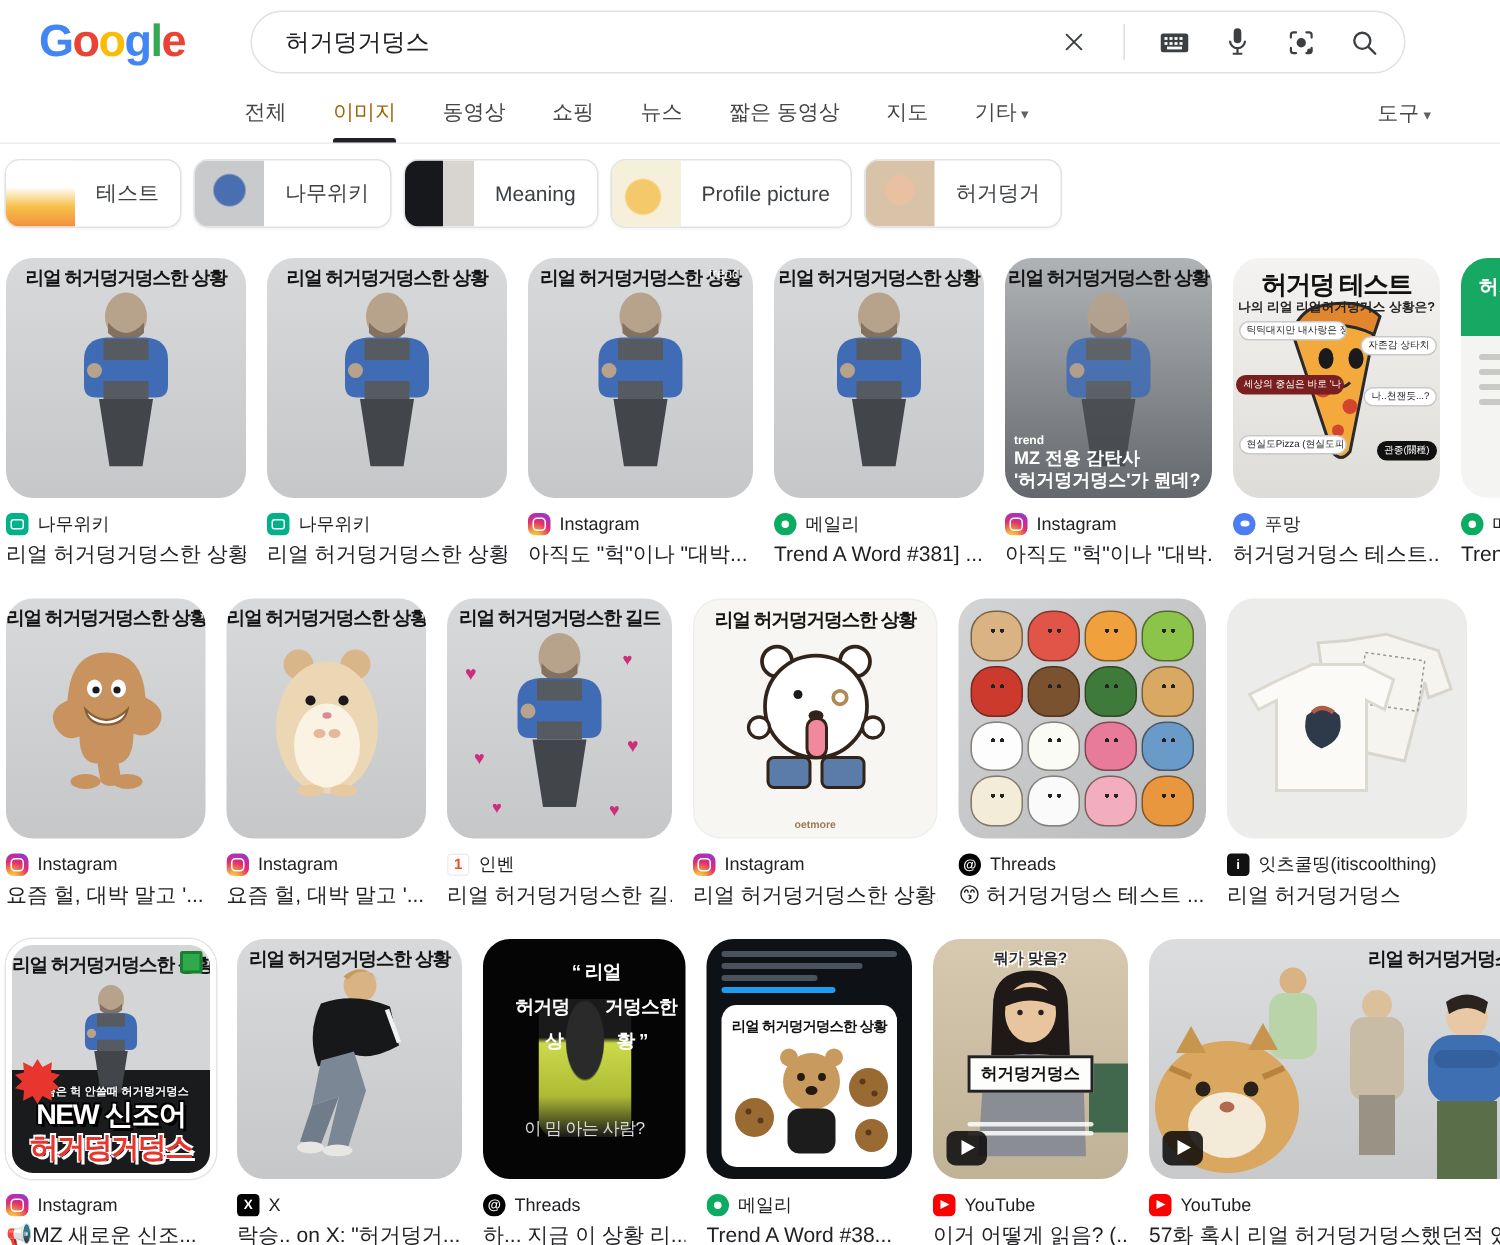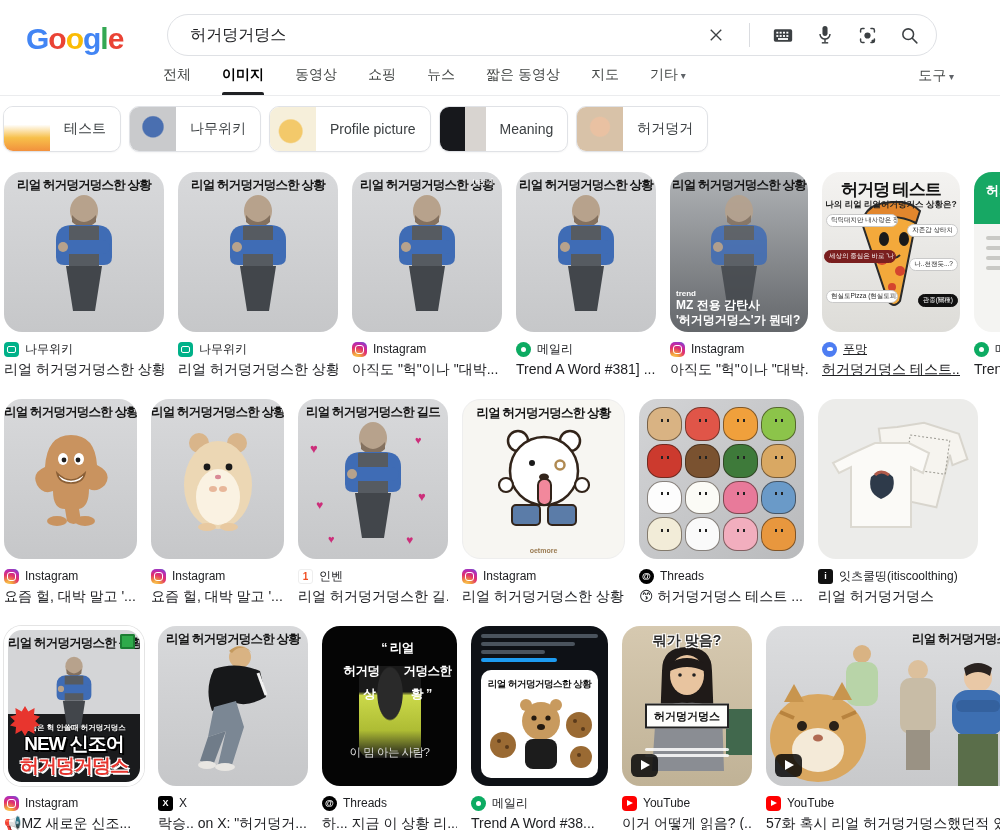--- a/index.html
+++ b/index.html
@@ -1,33 +1,33 @@
 <!DOCTYPE html>
 <html><head>
 <meta charset="utf-8">
 <style>
   html,body{margin:0;padding:0;width:1000px;height:830px;overflow:hidden;background:#fff;
     font-family:"Liberation Sans","DejaVu Sans",sans-serif;color:#202124;}
   
-  .hdr{display:flex;align-items:flex-end;height:56px;padding-left:26px;}
+  .hdr{display:flex;align-items:center;height:56px;padding-left:26px;}
   .logo{font-size:30px;font-weight:bold;letter-spacing:-1px;cursor:pointer;margin-right:44px;}
   .logo span{display:inline-block;}
   .sbar{position:relative;display:flex;align-items:center;width:770px;height:42px;
     border:1px solid #dfe1e5;border-radius:22px;background:#fff;padding:0 16px 0 22px;box-sizing:border-box;}
   .sbar .q{flex:1;font-size:16px;color:#202124;border:none;outline:none;background:transparent;
     font-family:inherit;}
   .sico{display:flex;align-items:center;gap:20px;}
   .sico .ic{width:22px;height:22px;display:flex;align-items:center;justify-content:center;
     color:#3c4043;font-size:18px;cursor:pointer;}
   .vdiv{width:1px;height:24px;background:#dadce0;margin:0 2px;}
   svg.g{display:block}
   
   .tabs{display:flex;align-items:center;height:39px;padding-left:163px;font-size:14px;position:relative;}
   .tab{margin-right:31px;color:#444746;cursor:pointer;position:relative;padding:9px 0 11px;}
-  .tab.act{color:#000000;font-weight:bold;}
+  .tab.act{color:#a16207;font-weight:normal;}
   .tab.act::before{content:"";position:absolute;left:0;right:0;bottom:0;height:3px;background:#202124;border-radius:2px 2px 0 0;}
   .caret::after{content:" ▾";font-size:10px;color:#5f6368;}
   .tools{margin-left:auto;margin-right:46px;color:#444746;cursor:pointer;}
   .hline{height:1px;background:#ebecee;}
   
   .chips{display:flex;gap:8px;padding:10px 0 12px 3px;}
   .chip{display:flex;align-items:center;height:44px;border:1px solid #e0e2e6;border-radius:10px;
     background:#fff;overflow:hidden;cursor:pointer;box-shadow:0 1px 2px rgba(0,0,0,.04);flex:0 0 auto;}
   .chip .th{width:46px;height:44px;flex:0 0 auto;}
   .chip .lb{padding:0 14px;font-size:14px;font-weight:500;color:#3c4043;white-space:nowrap;}
@@ -89,21 +89,21 @@
   .ql-d{position:absolute;bottom:26px;left:0;right:0;font-size:11.5px;font-weight:normal;color:#ddd;}
   .q-fig{position:absolute;left:50%;top:54%;transform:translate(-50%,-50%);width:62px;height:92px;
     background:radial-gradient(ellipse at 50% 30%,#2a2a2a 0 28%,transparent 30%),
       linear-gradient(180deg,#1a1a1a 28%,#cbd94a 32%,#aebc34 70%,#1a1a1a 100%);border-radius:12px;z-index:2;}
   .meta{position:absolute;top:8px;left:10px;right:10px;z-index:2;}
   .meta i{display:block;height:4px;border-radius:2px;background:#4a535d;margin-bottom:4px;}
   .meta i.blue{background:#1d9bf0;width:65%;}
   .meta i.w60{width:80%;} .meta i.w40{width:55%;}
   .qk-card{position:absolute;left:10px;right:10px;top:44px;bottom:8px;background:#fff;border-radius:10px;z-index:3;}
   .qk-title{text-align:center;font-size:9.5px;font-weight:bold;color:#111;margin-top:8px;letter-spacing:-.5px;}
-  .yw-top{position:absolute;top:6px;left:0;right:0;text-align:center;font-size:14px;font-weight:bold;
+  .yw-top{position:absolute;top:6px;left:0;right:0;text-align:center;font-size:10px;font-weight:bold;
     color:#2b2b2b;z-index:3;text-shadow:-1px -1px 0 #fff,1px -1px 0 #fff,-1px 1px 0 #fff,1px 1px 0 #fff;}
   .yw-sign{position:absolute;top:56%;left:50%;transform:translate(-50%,-50%);background:#fdfdfb;
     border:2px solid #222;padding:3px 7px;font-size:11px;font-weight:bold;color:#111;z-index:4;white-space:nowrap;}
   .yw-board{position:absolute;right:0;top:52%;width:26px;height:46px;background:#41684d;z-index:2;}
   .yw-bars{position:absolute;bottom:26px;left:18%;right:18%;z-index:3;}
   .yw-bars i{display:block;height:3px;background:rgba(255,255,255,.85);margin-bottom:3px;border-radius:2px;}
   .nw-burst{position:absolute;left:2px;top:50%;width:30px;height:30px;background:#e8352e;z-index:4;
     clip-path:polygon(50% 0,61% 18%,82% 7%,80% 30%,100% 35%,84% 50%,100% 65%,80% 70%,82% 93%,61% 82%,50% 100%,39% 82%,18% 93%,20% 70%,0 65%,16% 50%,0 35%,20% 30%,18% 7%,39% 18%);}
   .nw-badge{position:absolute;top:4px;right:5px;width:15px;height:15px;background:#2faa4a;z-index:4;
     box-shadow:inset 0 0 0 2px #1d7d33;border-radius:2px;}
@@ -215,26 +215,26 @@
 <div class="chips" id="chips">
     <div class="chip">
       <span class="th t-test-card"></span>
       <span class="lb">테스트</span>
     </div>
     <div class="chip">
       <span class="th t-man-blue"></span>
       <span class="lb">나무위키</span>
     </div>
     <div class="chip">
+      <span class="th t-dark-frames"></span>
+      <span class="lb">Meaning</span>
+    </div>
+    <div class="chip">
       <span class="th t-cute-char"></span>
       <span class="lb">Profile picture</span>
-    </div>
-    <div class="chip">
-      <span class="th t-dark-frames"></span>
-      <span class="lb">Meaning</span>
     </div>
     <div class="chip">
       <span class="th t-woman-face"></span>
       <span class="lb">허거덩거</span>
     </div>
   </div>
 
 <main class="grid" id="grid">
     <div class="rrow">
       <div class="card" style="width: 160px;">
@@ -341,21 +341,21 @@
             <div class="bl big">MZ 전용 감탄사</div>
             <div class="bl big">'허거덩거덩스'가 뭔데?</div>
           </div>
         </a>
         <div class="src">
           <span class="fav fav-instagram"></span>
           <span class="nm">Instagram</span>
         </div>
         <div class="title">아직도 "헉"이나 "대박...</div>
       </div>
-      <div class="card" style="width: 138px; text-decoration: underline;">
+      <div class="card" style="width: 138px;">
         <a class="thumb v-pizza">
           <div class="fig">
             <svg width="86" height="110" viewBox="0 0 86 110">
               <path d="M30 8 Q60 0 70 14 L52 104 Q46 112 40 104 L14 26 Q18 12 30 8 Z" fill="#f3a93b" stroke="#2a2a2a" stroke-width="2"></path>
               <path d="M28 8 Q58 0 72 14 L68 26 Q44 14 18 26 L14 24 Q18 12 28 8 Z" fill="#e2862d" stroke="#2a2a2a" stroke-width="2"></path>
               <ellipse cx="36" cy="42" rx="5" ry="7" fill="#1a1a1a"></ellipse>
               <ellipse cx="56" cy="42" rx="5" ry="7" fill="#1a1a1a"></ellipse>
               <circle cx="34" cy="62" r="6" fill="#d4452e"></circle>
               <circle cx="52" cy="74" r="5" fill="#d4452e"></circle>
               <circle cx="44" cy="90" r="4" fill="#d4452e"></circle>

